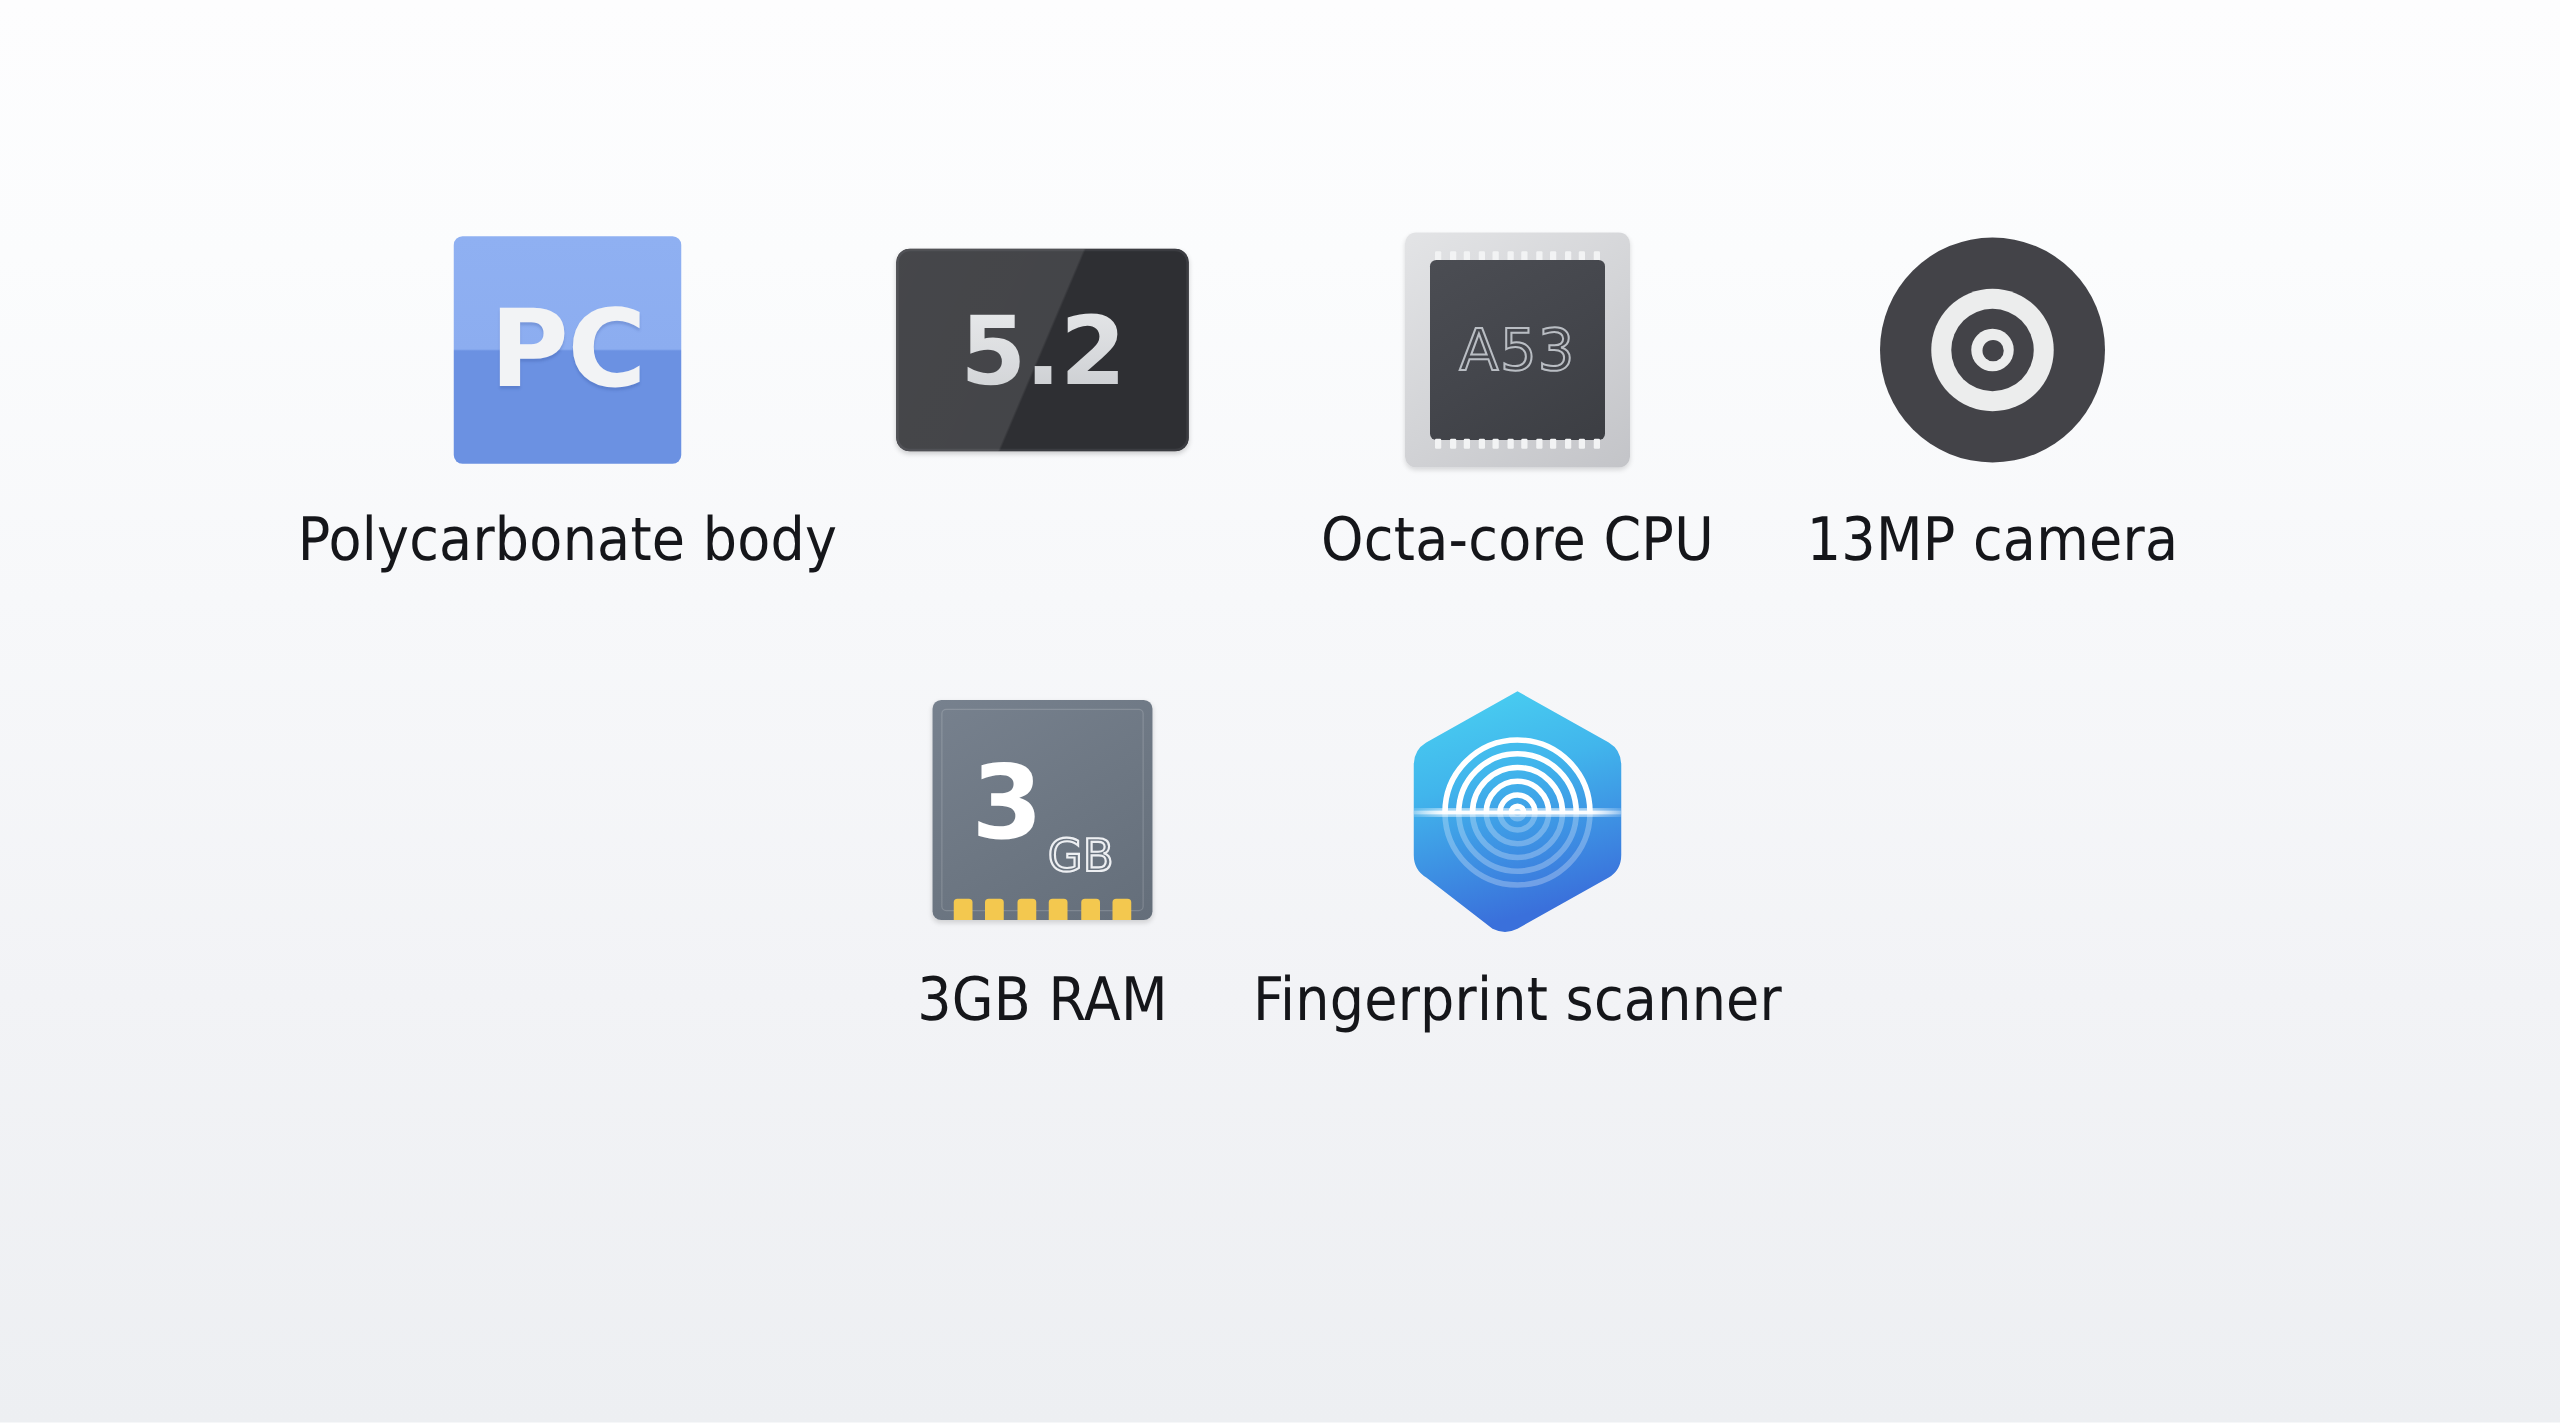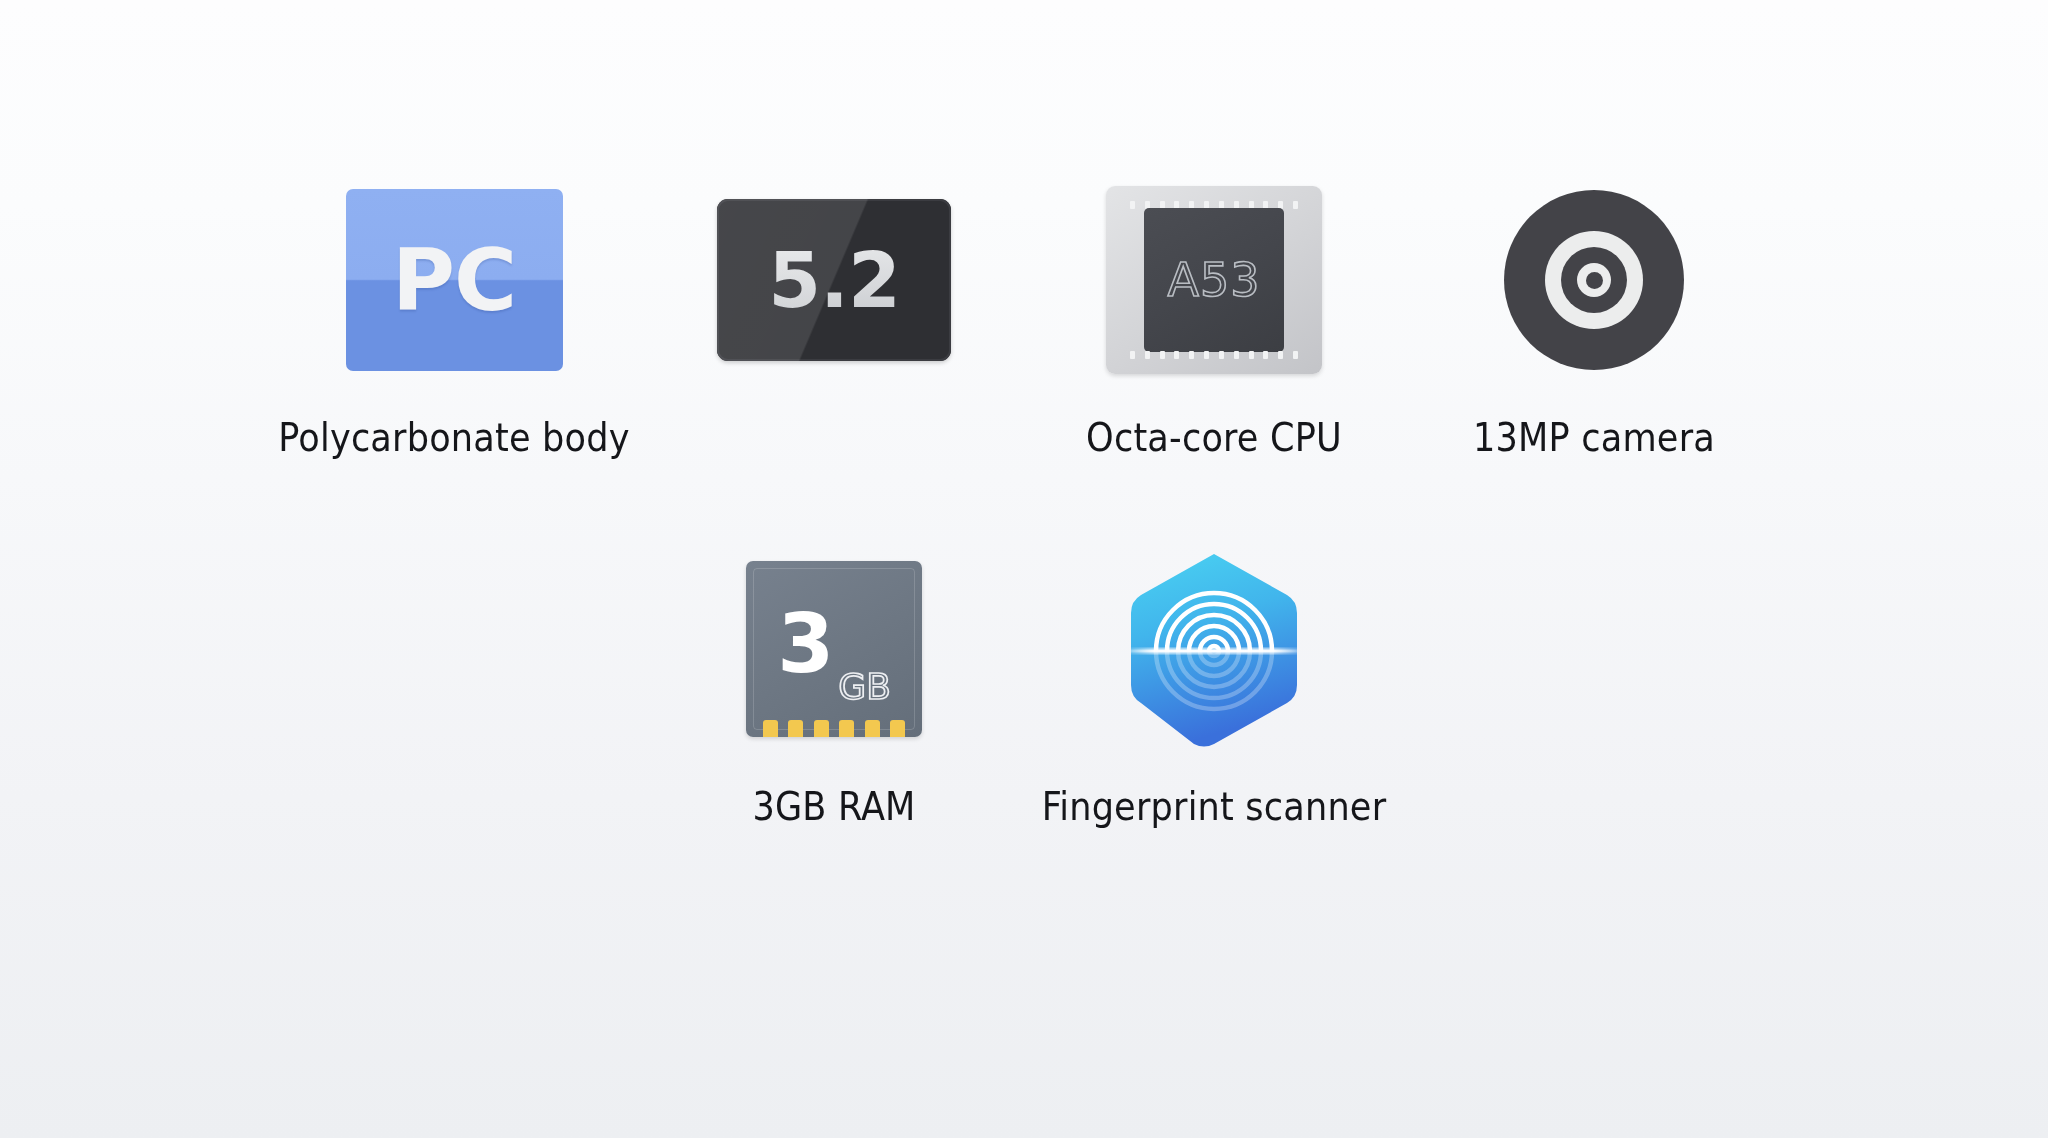--- a/index.html
+++ b/index.html
@@ -45,34 +45,34 @@
   }
 
   .icon-box {
     height: 220px;
     display: flex;
     align-items: center;
     justify-content: center;
   }
 
   .feature-label {
-    margin-top: 28px;
+    margin-top: 18px;
     font-family: "DejaVu Sans Condensed", "Liberation Sans Narrow", "Liberation Sans", sans-serif;
-    font-size: 39px;
+    font-size: 48px;
     font-weight: 300;
     letter-spacing: 0.2px;
     color: #15161a;
     white-space: nowrap;
     line-height: 1;
   }
 
   
   .icon-pc {
     position: relative;
-    width: 217px;
+    width: 182px;
     height: 182px;
     border-radius: 7px;
     overflow: hidden;
     background: linear-gradient(to bottom,
         #8fb0f2 0%, #8cadf0 49.6%,
         #6b91e2 50.4%, #6b91e2 100%);
   }
   .icon-pc .pc-text {
     position: absolute;
     inset: 0;
@@ -119,21 +119,21 @@
     letter-spacing: -1px;
     background: linear-gradient(to bottom, #f4f5f6 0%, #d6d8db 55%, #b9bcc1 100%);
     -webkit-background-clip: text;
     background-clip: text;
     color: transparent;
   }
 
   
   .icon-cpu {
     position: relative;
-    width: 216px;
+    width: 180px;
     height: 188px;
     border-radius: 9px;
     background: linear-gradient(145deg, #e3e4e6 0%, #d2d3d6 55%, #c3c4c8 100%);
     box-shadow: 0 2px 4px rgba(0,0,0,0.14);
     display: flex;
     align-items: center;
     justify-content: center;
   }
   .icon-cpu .die {
     position: relative;

